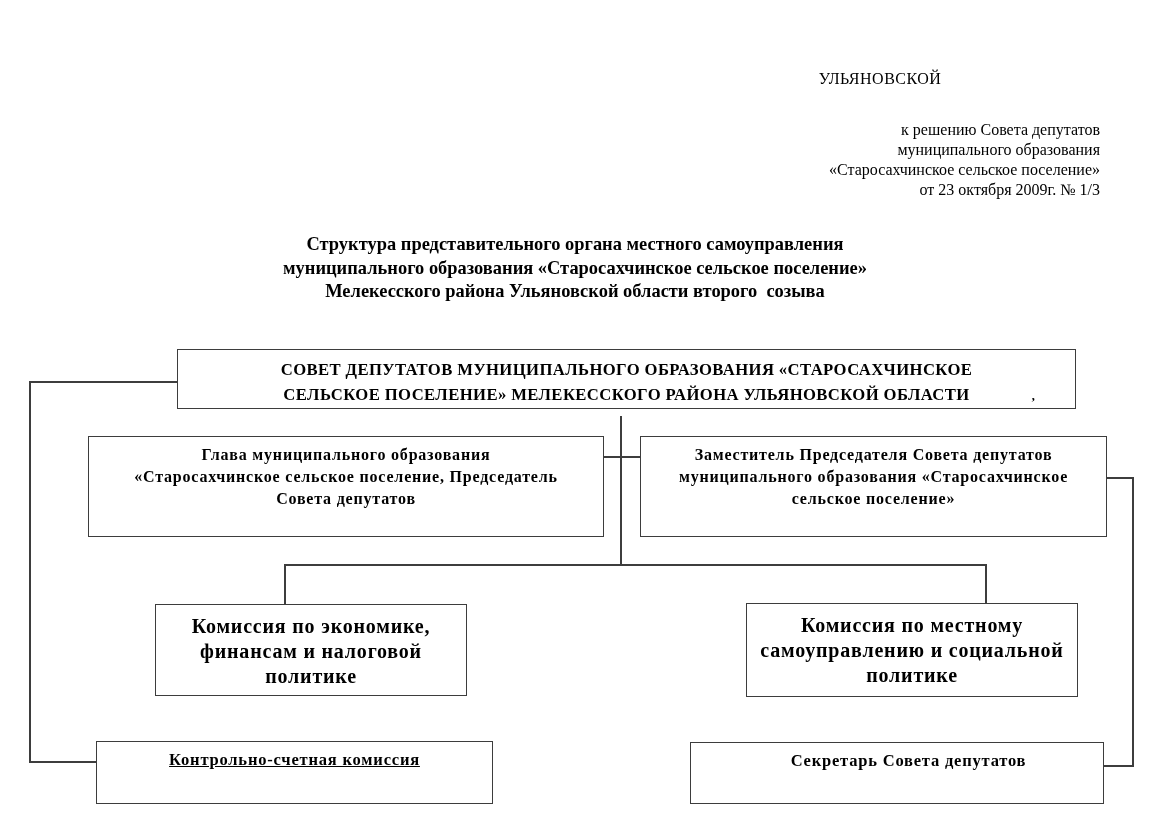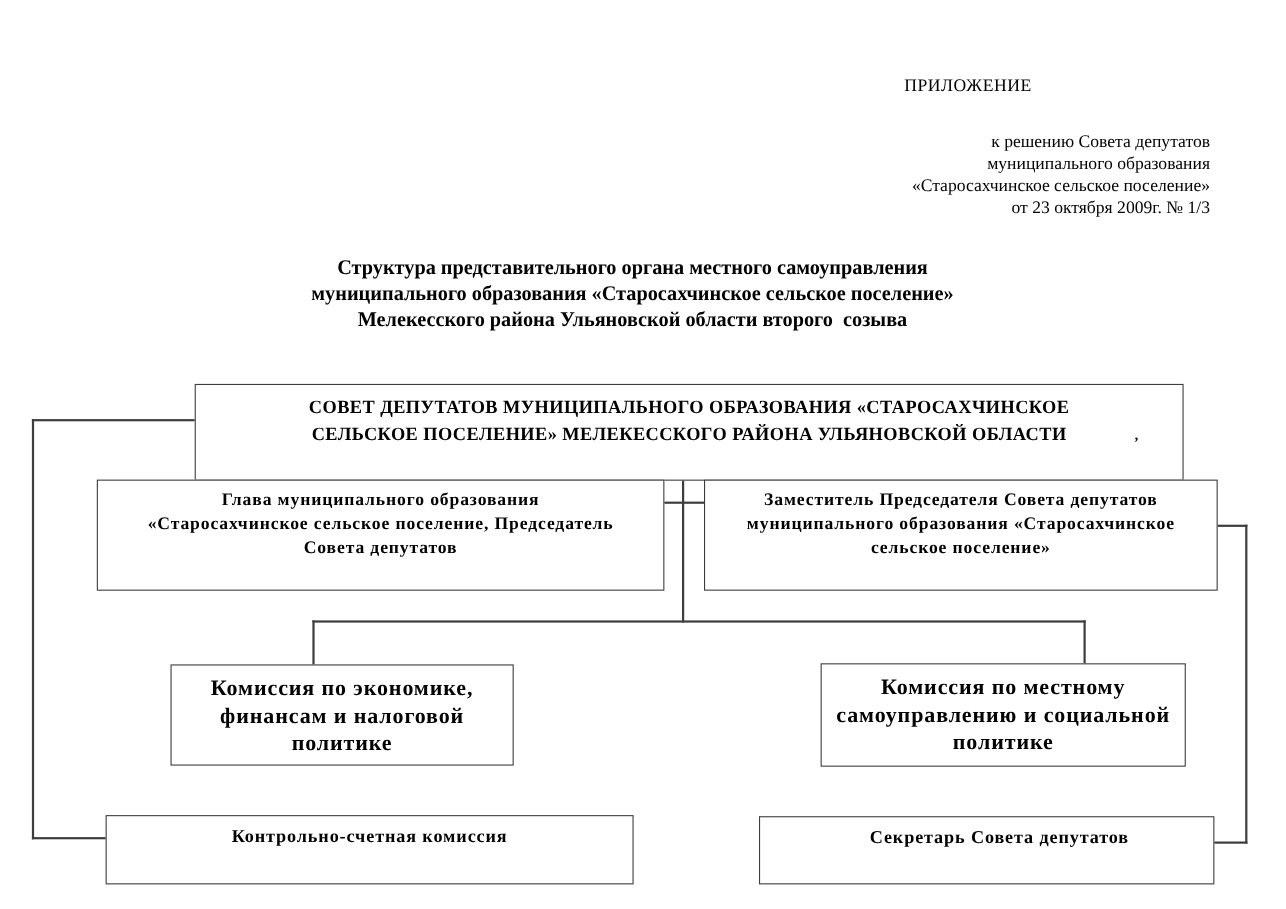--- a/index.html
+++ b/index.html
@@ -52,34 +52,34 @@
     box-sizing: border-box;
     border: 1.5px solid #3d3d3d;
     background: #ffffff;
     text-align: center;
     font-weight: bold;
   }
   .box .txt {
     display: block;
     white-space: pre-wrap;
   }
-  .box-council   { left: 177px; top: 349px; width: 899px; height: 88px; }
+  .box-council   { left: 177px; top: 349px; width: 899px; height: 60px; }
   .box-council .txt {
     padding-top: 7px;
     font-size: 17px;
     line-height: 25px;
     letter-spacing: 0.4px;
     transform: scaleX(0.98);
     transform-origin: center;
   }
   .box-head      { left: 88px;  top: 436px; width: 516px; height: 101px; }
   .box-deputy    { left: 640px; top: 436px; width: 467px; height: 101px; }
   .box-econ      { left: 155px; top: 604px; width: 312px; height: 92px; }
   .box-local     { left: 746px; top: 603px; width: 332px; height: 94px; }
-  .box-control   { left: 96px;  top: 741px; width: 480px; height: 63px; }
+  .box-control   { left: 96px;  top: 741px; width: 397px; height: 63px; text-decoration: underline; }
   .box-secretary { left: 690px; top: 742px; width: 414px; height: 62px; padding-left: 23px; }
 
   .box-head .txt, .box-deputy .txt {
     padding-top: 7px;
     font-size: 16px;
     line-height: 22px;
     letter-spacing: 0.8px;
   }
   .box-econ .txt, .box-local .txt {
     padding-top: 9px;
@@ -105,21 +105,21 @@
     left: 1031px; top: 394px;
     font-size: 13px;
     font-weight: bold;
   }
 </style>
 </head>
 <body>
 
 <div class="page">
 
-  <div class="appendix-heading pre">ПРИЛОЖЕНИЕ</div>
+  <div class="appendix-heading pre">УЛЬЯНОВСКОЙ</div>
 
   <div class="appendix-reference pre">к решению Совета депутатов
 муниципального образования
 «Старосахчинское сельское поселение»
 от 23 октября 2009г. № 1/3</div>
 
   <div class="doc-title pre">Структура представительного органа местного самоуправления
 муниципального образования «Старосахчинское сельское поселение»
 Мелекесского района Ульяновской области второго  созыва</div>
 

